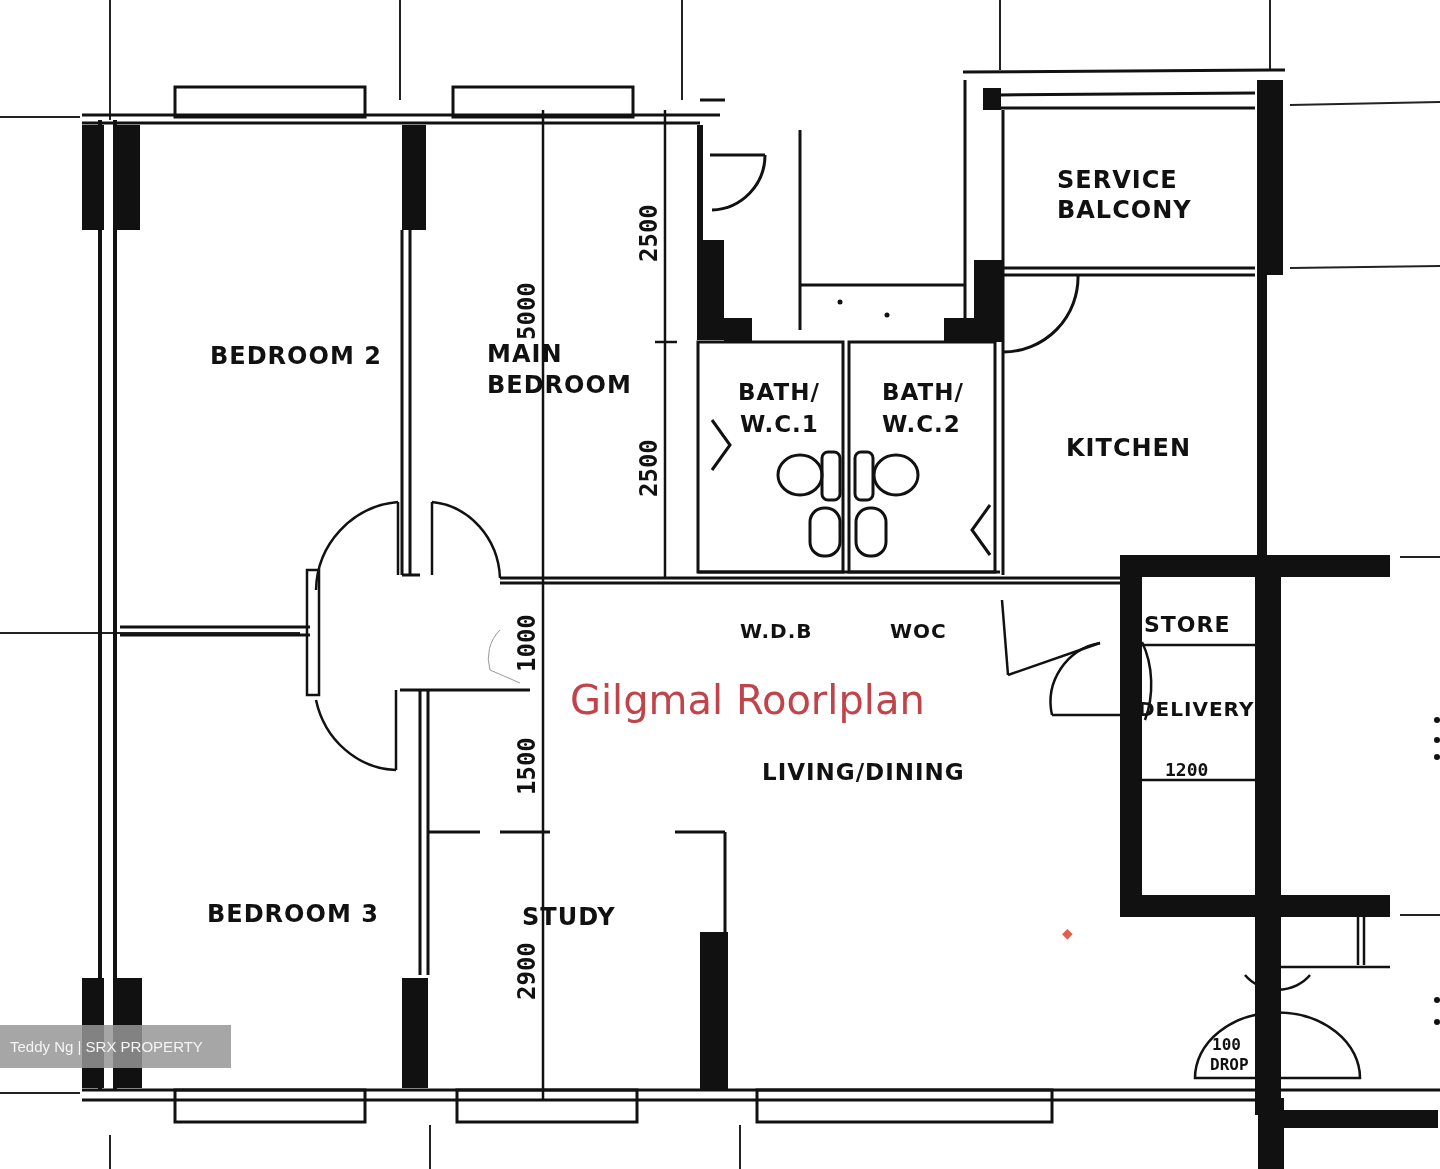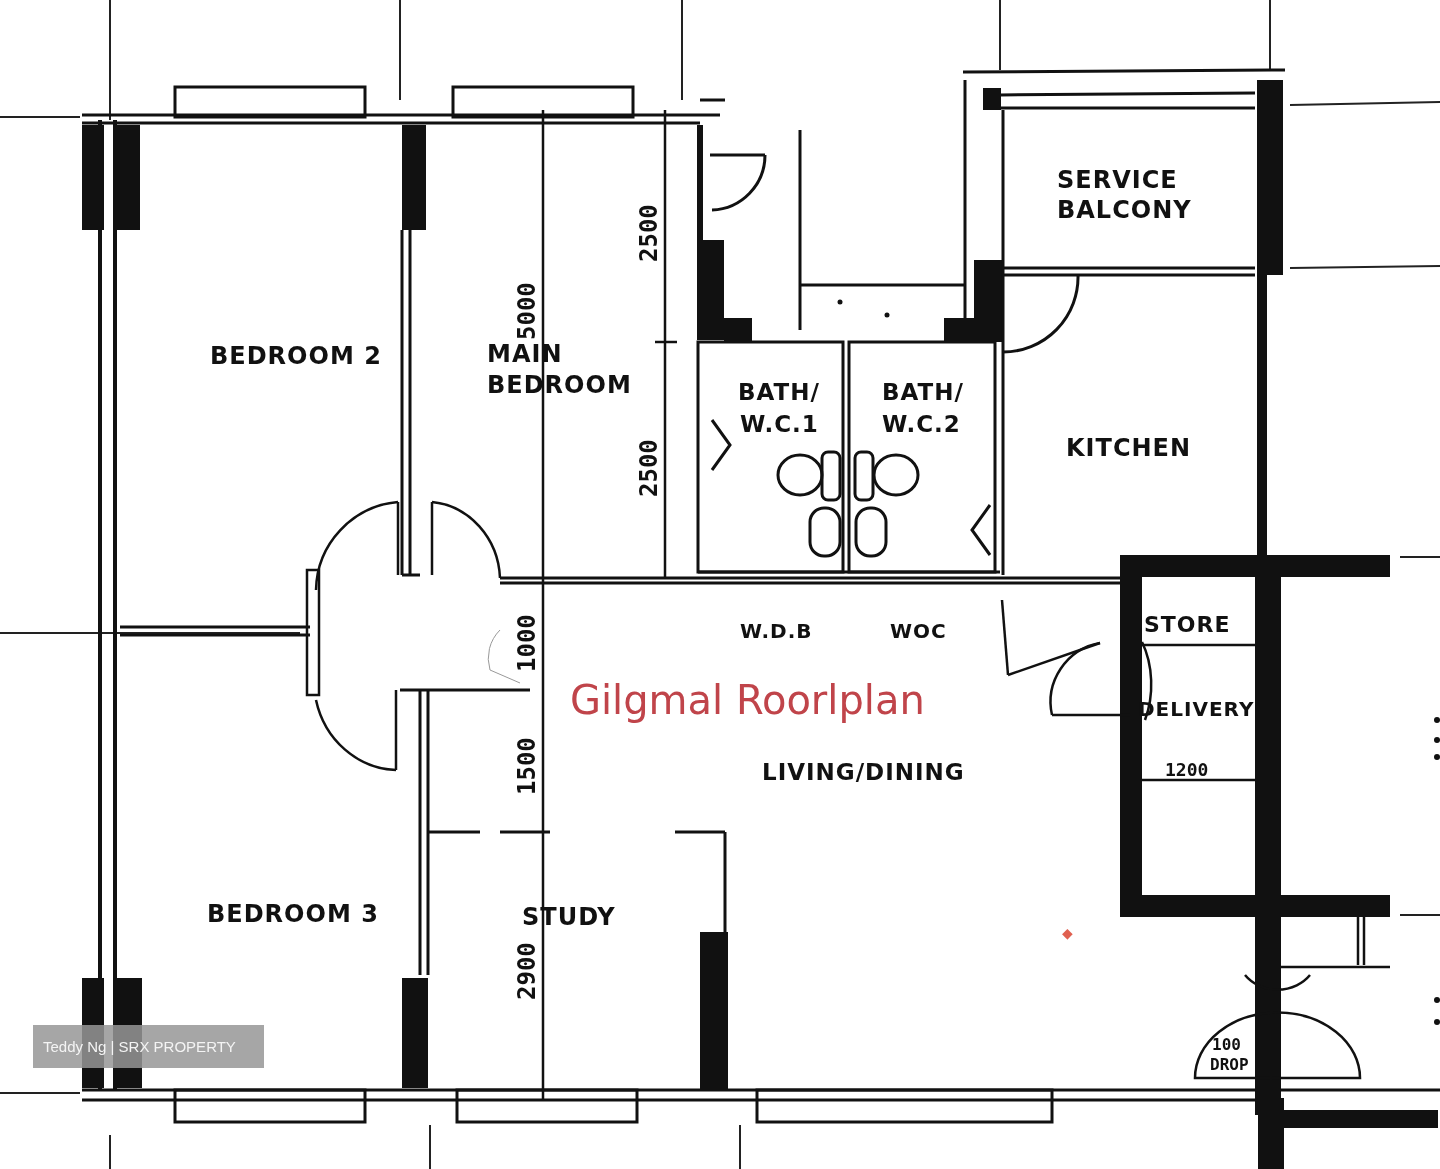--- a/index.html
+++ b/index.html
@@ -2,21 +2,21 @@
 <html><head>
 <meta charset="utf-8">
 <style>
   html, body { margin: 0; padding: 0; background: #ffffff; }
   #plan-root { position: relative; width: 1440px; height: 1169px; overflow: hidden; background: #ffffff; }
   svg { position: absolute; left: 0; top: 0; }
   .lbl { font-family: "DejaVu Sans", sans-serif; font-weight: bold; fill: #111111; letter-spacing: 1px; }
   .dim { font-family: "DejaVu Sans Mono", monospace; font-weight: bold; fill: #111111; }
   .wm-title { font-family: "DejaVu Sans", sans-serif; fill: #c0444a; font-size: 40px; }
   .credit { position: absolute; left: 0; top: 1025px; width: 231px; height: 43px; background: rgba(150,150,150,0.85);
-            color: #f4f4f4; font-family: "Liberation Sans", sans-serif; font-size: 15px; line-height: 43px; padding-left: 10px; box-sizing: border-box; margin-left: 33px; }
+            color: #f4f4f4; font-family: "Liberation Sans", sans-serif; font-size: 15px; line-height: 43px; padding-left: 10px; box-sizing: border-box; }
   .ln { stroke: #111; fill: none; }
 </style>
 </head>
 <body>
 
 <div id="plan-root">
 <svg width="1440" height="1169" viewBox="0 0 1440 1169">
 
   <g stroke="#222" stroke-width="2">
     <line x1="0" y1="117" x2="80" y2="117"></line>

